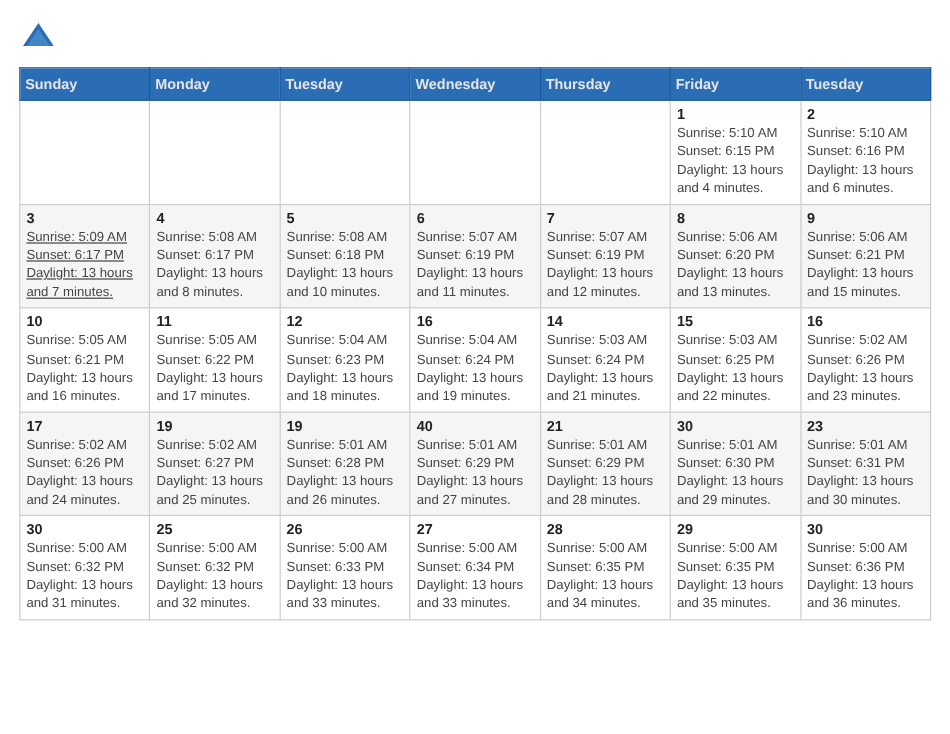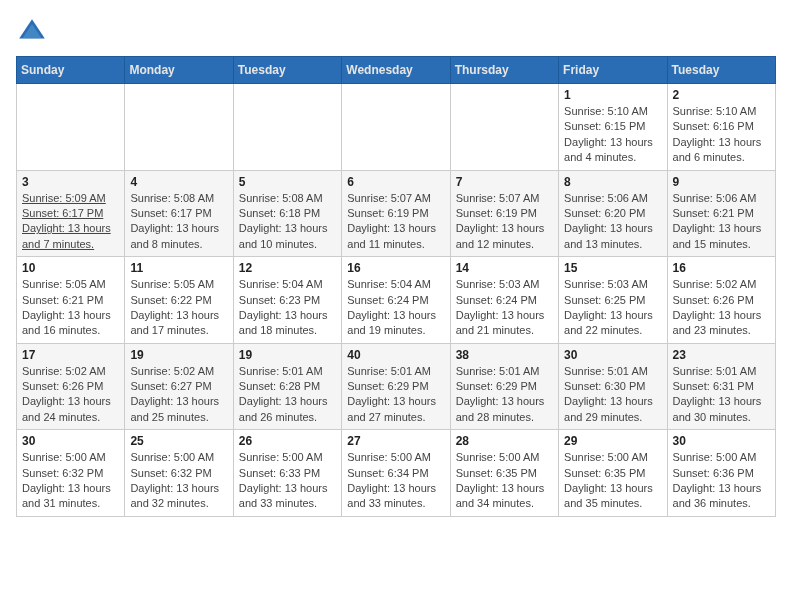--- a/index.html
+++ b/index.html
@@ -273,21 +273,21 @@
 and 26 minutes.</div>
         </td>
         <td>
           <span class="day-number">40</span>
           <div class="day-info" style="white-space: pre-line;">Sunrise: 5:01 AM
 Sunset: 6:29 PM
 Daylight: 13 hours
 and 27 minutes.</div>
         </td>
         <td>
-          <span class="day-number">38</span>
+          <span class="day-number">21</span>
           <div class="day-info" style="white-space: pre-line;">Sunrise: 5:01 AM
 Sunset: 6:29 PM
 Daylight: 13 hours
 and 28 minutes.</div>
         </td>
         <td>
           <span class="day-number">30</span>
           <div class="day-info" style="white-space: pre-line;">Sunrise: 5:01 AM
 Sunset: 6:30 PM
 Daylight: 13 hours

